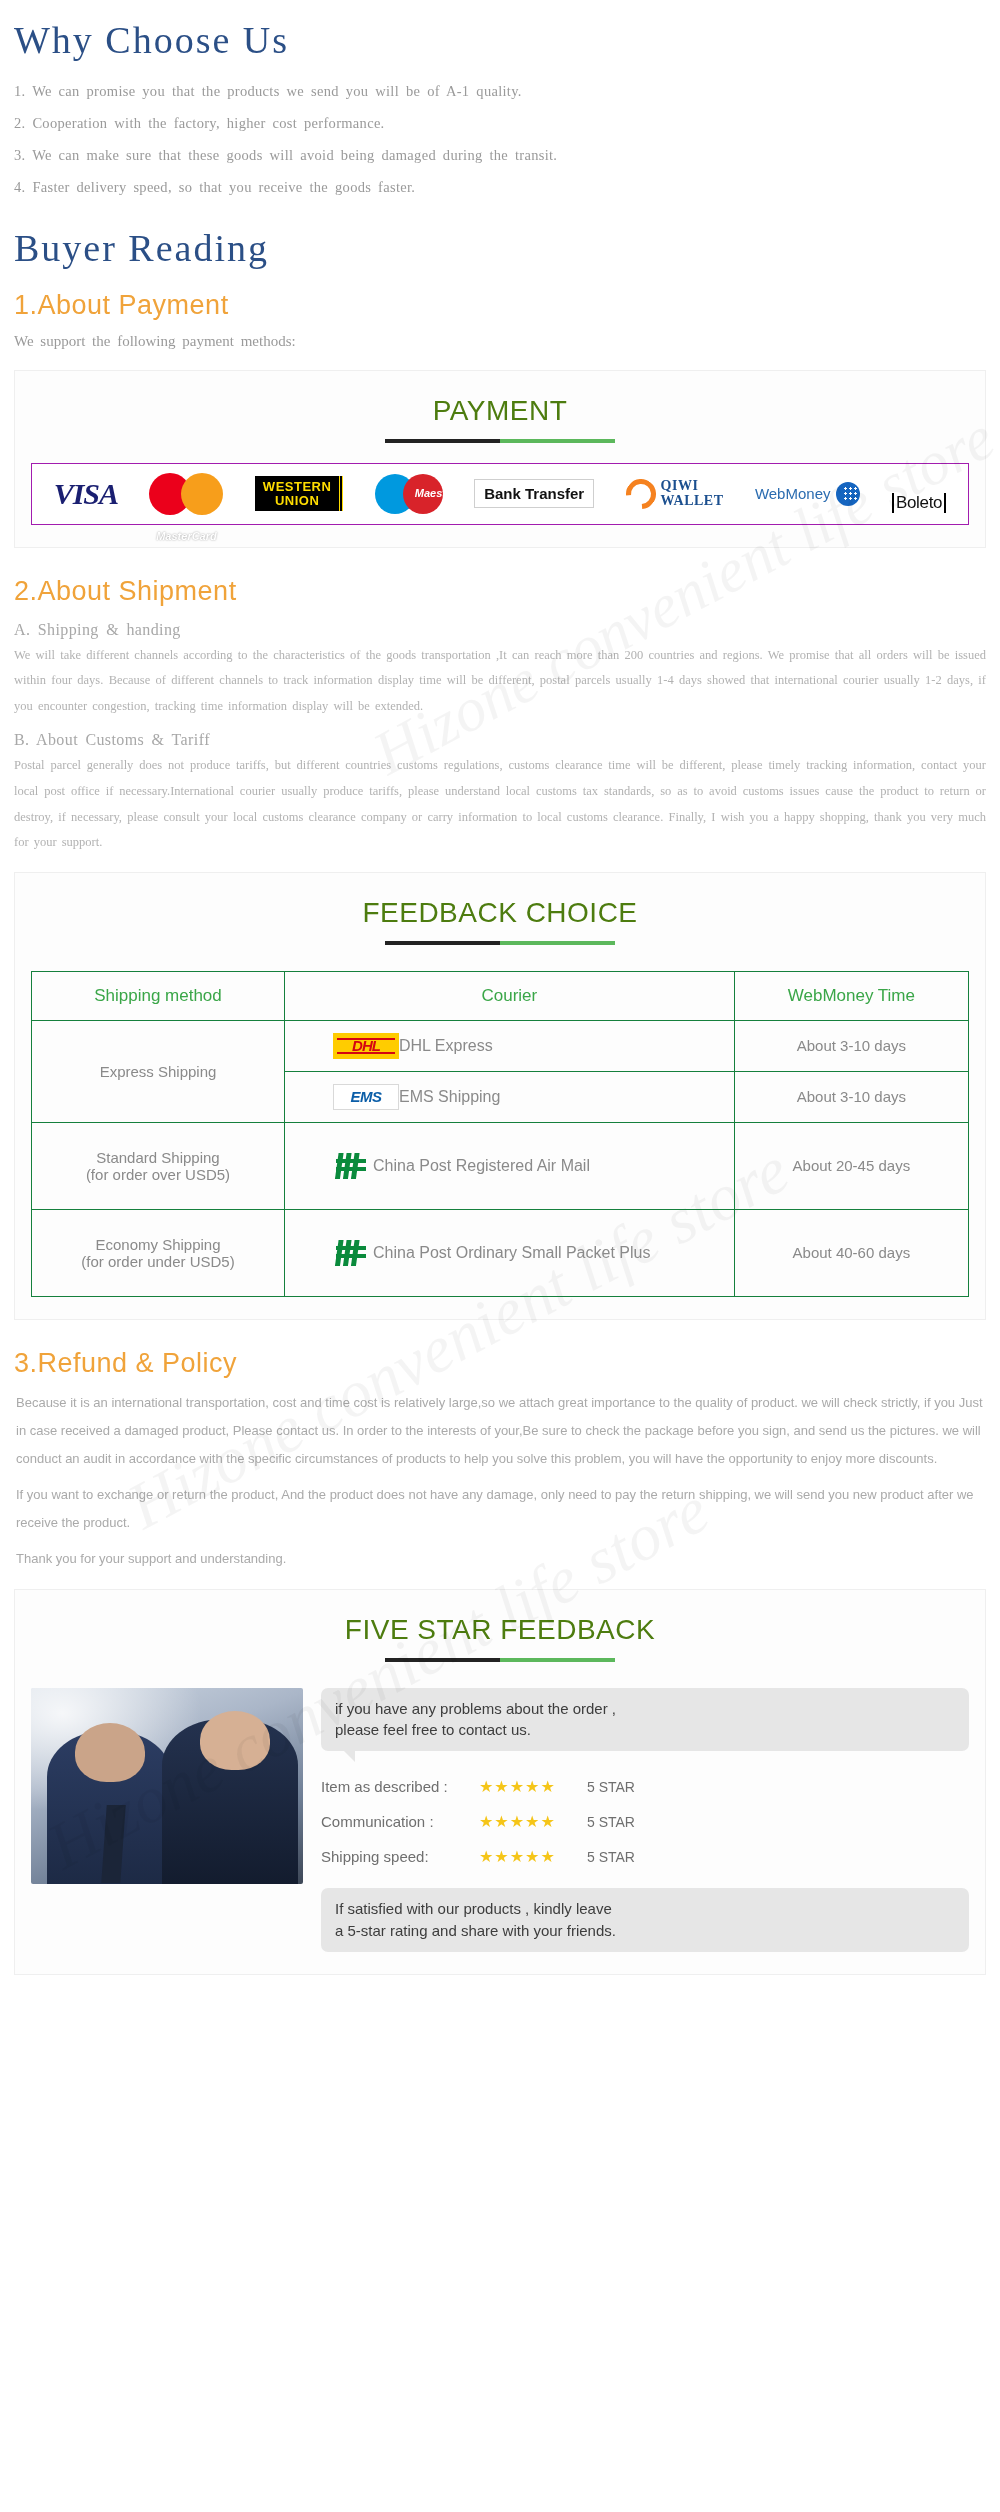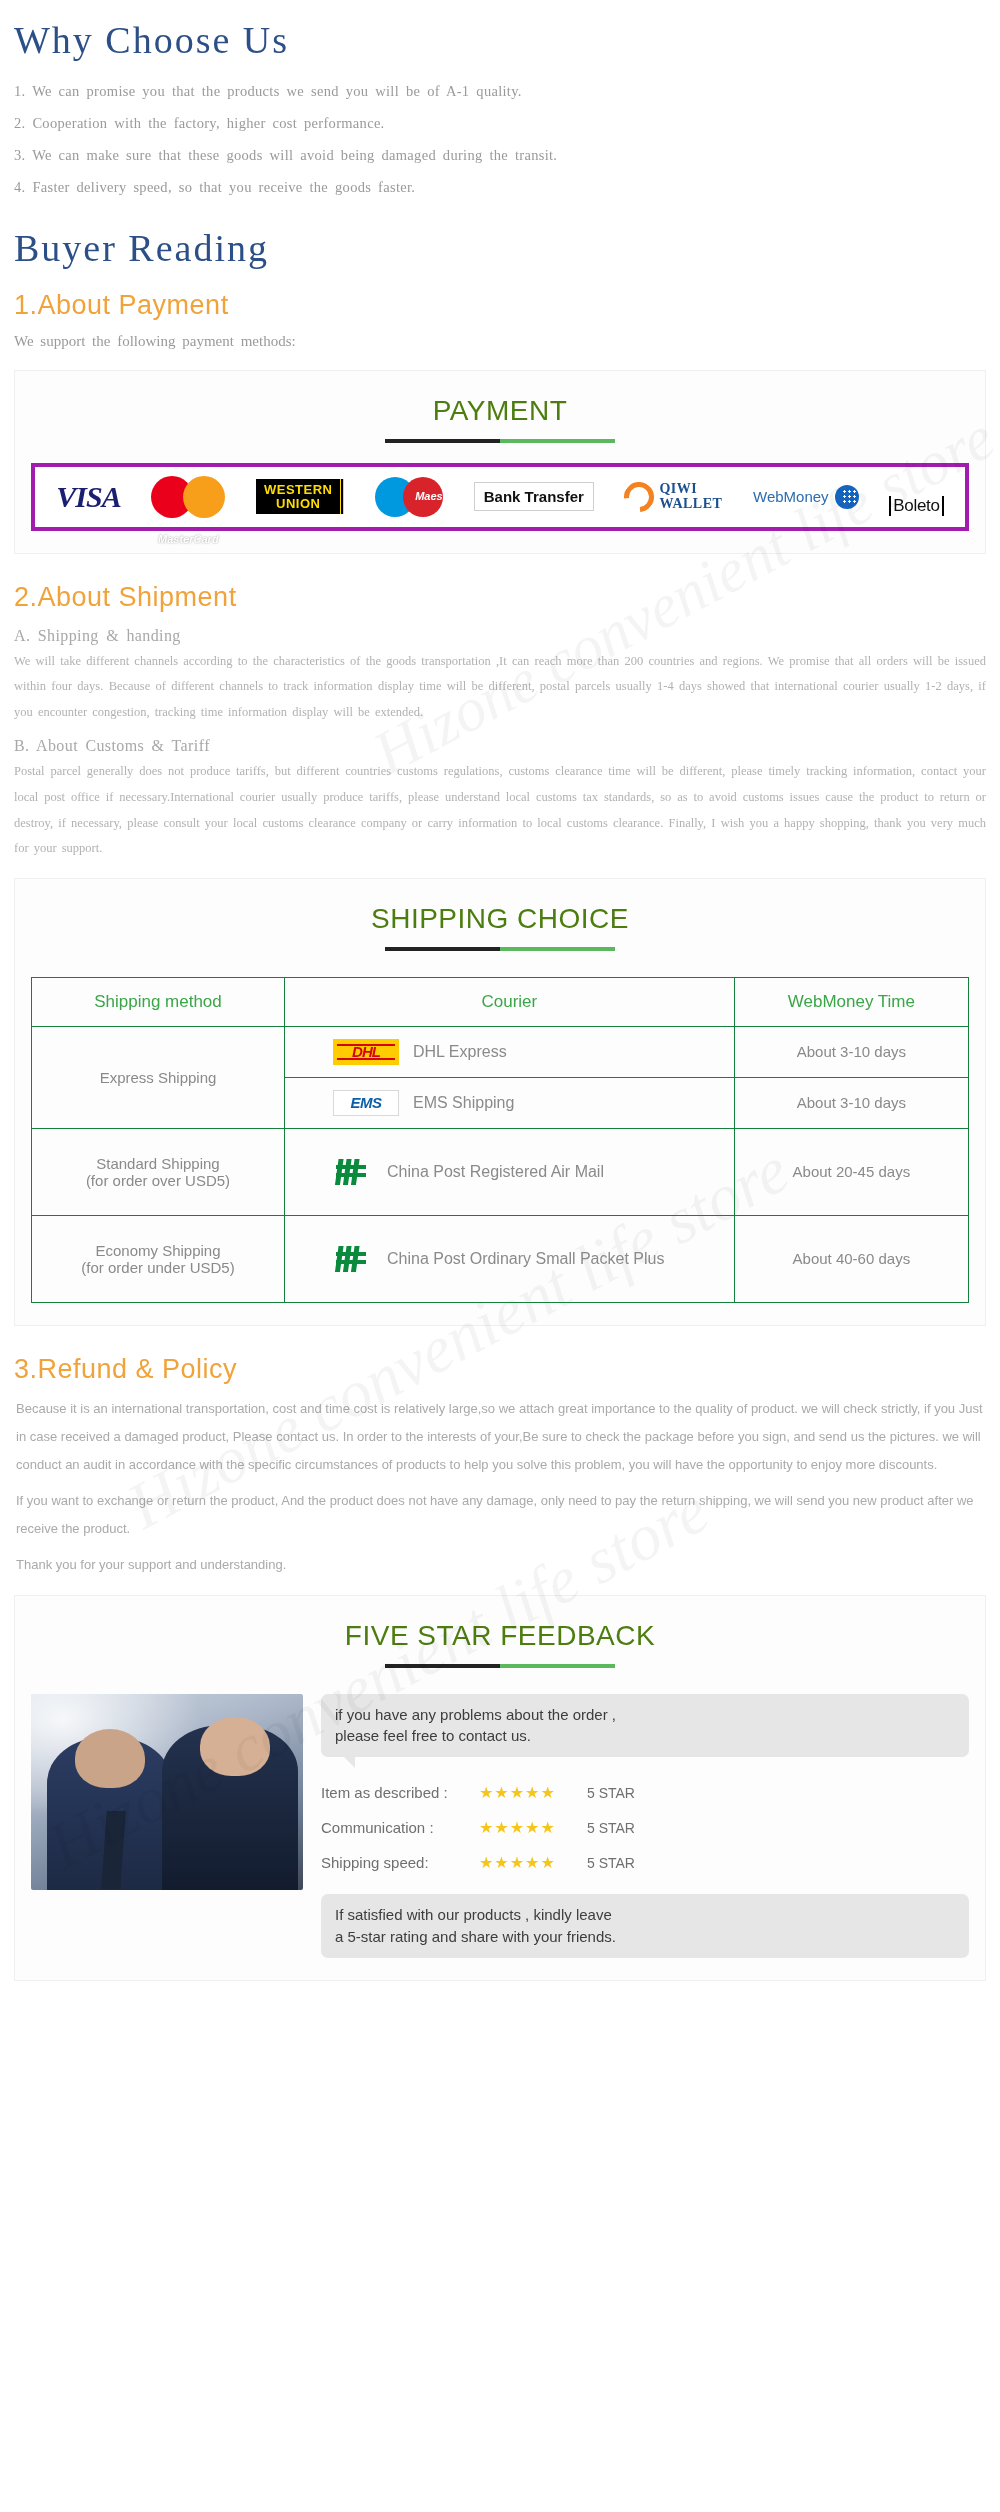--- a/index.html
+++ b/index.html
@@ -69,21 +69,21 @@
   .rule {
     width:230px;
     height:4px;
     margin:12px auto 0 auto;
     background:linear-gradient(to right, #232323 0%, #232323 50%, #5cb85c 50%, #5cb85c 100%);
   }
 
   
   .pay-strip {
     margin-top:20px;
-    border:4px solid #a21caf;
+    border:1px solid #a21caf;
     background:#fff;
     display:flex;
     align-items:center;
     justify-content:space-around;
     padding:10px 8px;
     gap:4px;
   }
   .pay-logo { display:flex; align-items:center; justify-content:center; height:40px; }
 
   .visa {
@@ -174,21 +174,21 @@
   table.ship th, table.ship td {
     border:1px solid #15803d;
     padding:12px 8px;
     text-align:center;
     font-size:15px;
     color:#8a8a8a;
     font-weight:400;
   }
   table.ship th { color:#3aa648; font-size:17px; padding:14px 8px; }
   table.ship td.courier { text-align:left; padding-left:48px; }
-  .courier-cell { display:flex; align-items:center; gap:14px; }
+  .courier-cell { display:flex; align-items:center; }
   .courier-name { font-size:16px; color:#8a8a8a; }
 
   .dhl {
     background:#ffcc00; width:66px; height:26px; position:relative;
     display:flex; align-items:center; justify-content:center; flex:none;
   }
   .dhl b { color:#d40511; font-style:italic; font-weight:bold; font-size:15px; letter-spacing:-1px;}
   .dhl::before, .dhl::after{
     content:""; position:absolute; left:4px; right:4px; height:2px; background:#d40511;
   }
@@ -355,21 +355,21 @@
     </div>
   </div>
 
   <h2 class="h-orange">2.About Shipment</h2>
   <div class="sub-h">A. Shipping &amp; handing</div>
   <div class="para">We will take different channels according to the characteristics of the goods transportation ,It can reach more than 200 countries and regions. We promise that all orders will be issued within four days. Because of different channels to track information display time will be different, postal parcels usually 1-4 days showed that international courier usually 1-2 days, if you encounter congestion, tracking time information display will be extended.</div>
   <div class="sub-h">B. About Customs &amp; Tariff</div>
   <div class="para">Postal parcel generally does not produce tariffs, but different countries customs regulations, customs clearance time will be different, please timely tracking information, contact your local post office if necessary.International courier usually produce tariffs, please understand local customs tax standards, so as to avoid customs issues cause the product to return or destroy, if necessary, please consult your local customs clearance company or carry information to local customs clearance. Finally, I wish you a happy shopping, thank you very much for your support.</div>
 
   <div class="panel">
-    <div class="panel-title">SHIPPING CHOICE</div>
+    <div class="panel-title">FEEDBACK CHOICE</div>
     <div class="rule"></div>
 
     <table class="ship">
       <thead>
         <tr>
           <th style="width:27%">Shipping method</th>
           <th style="width:48%">Courier</th>
           <th style="width:25%">WebMoney Time</th>
         </tr>
       </thead>

